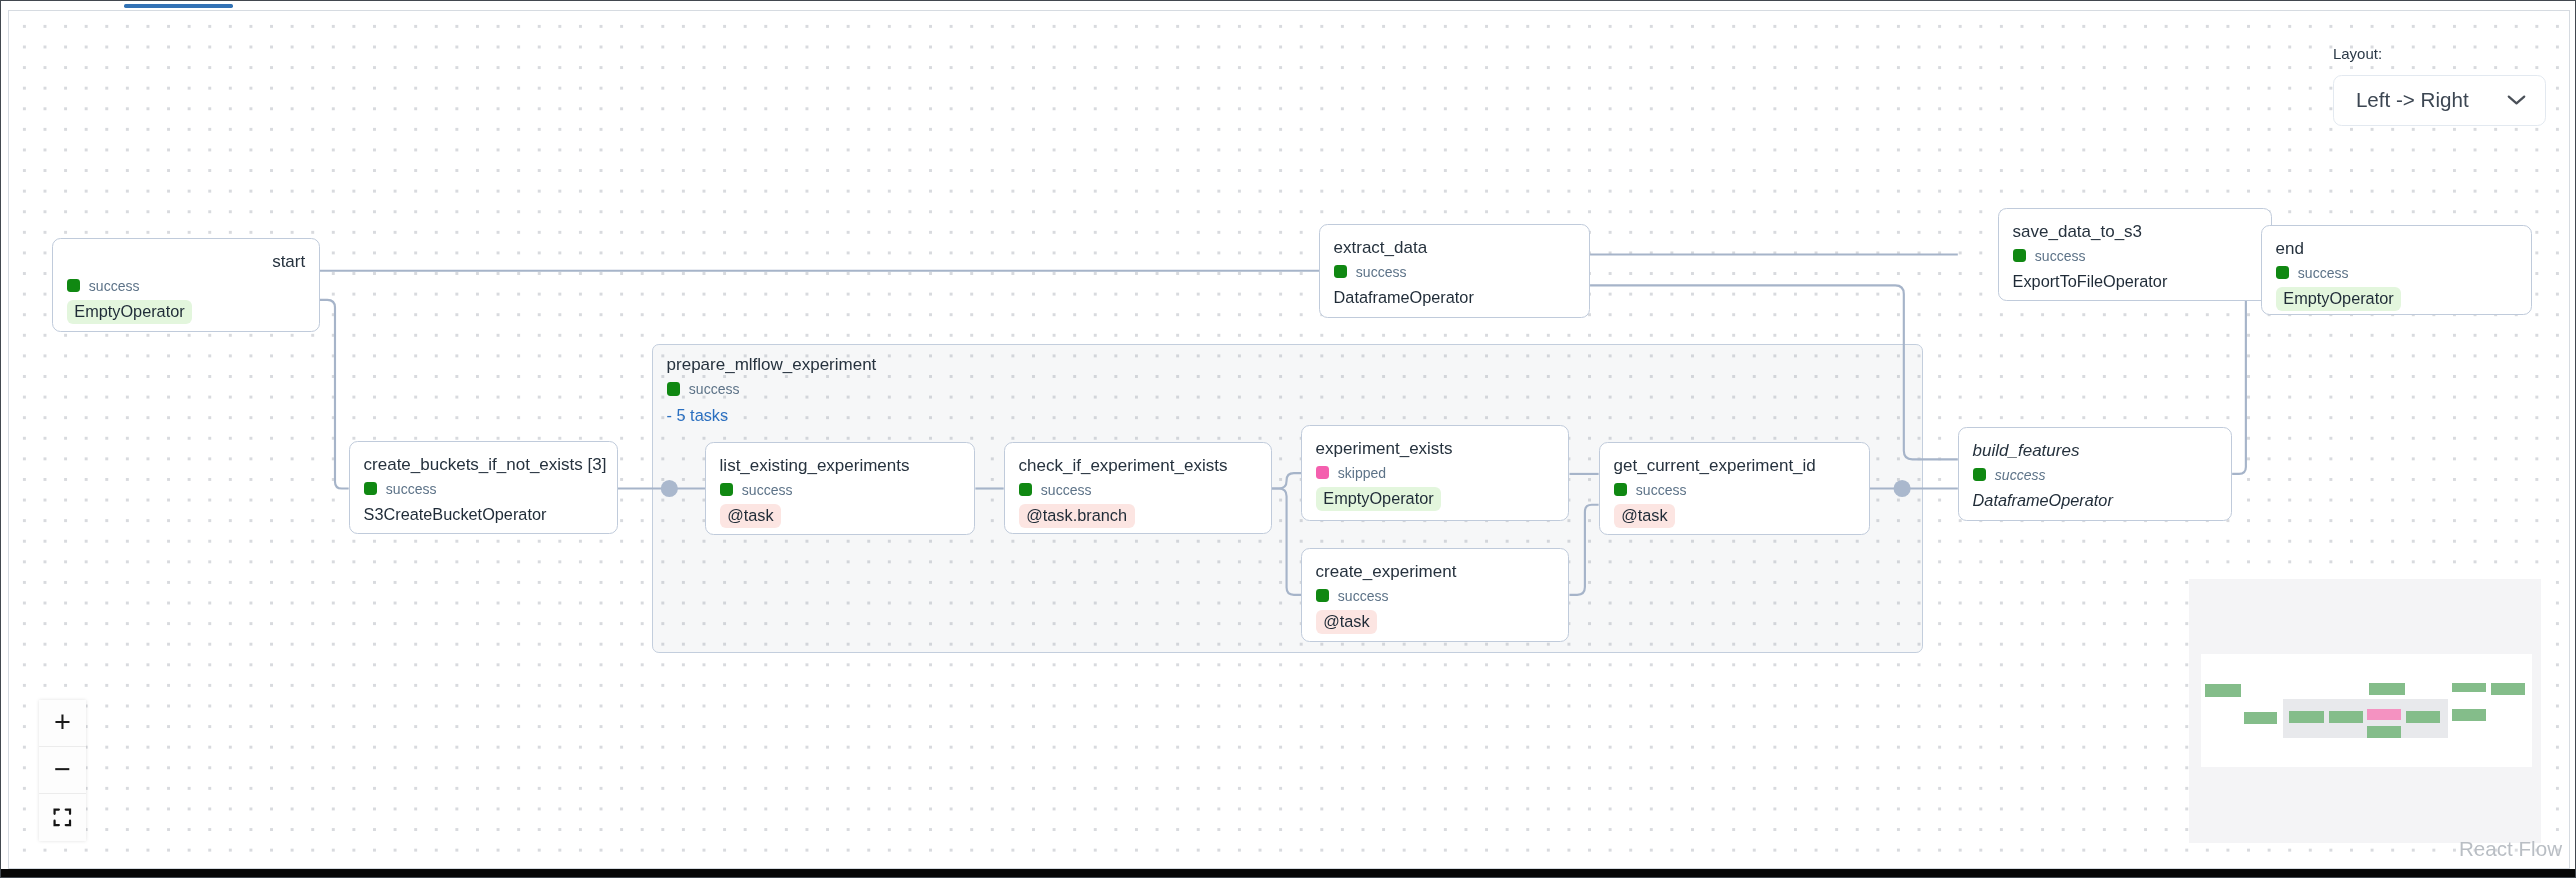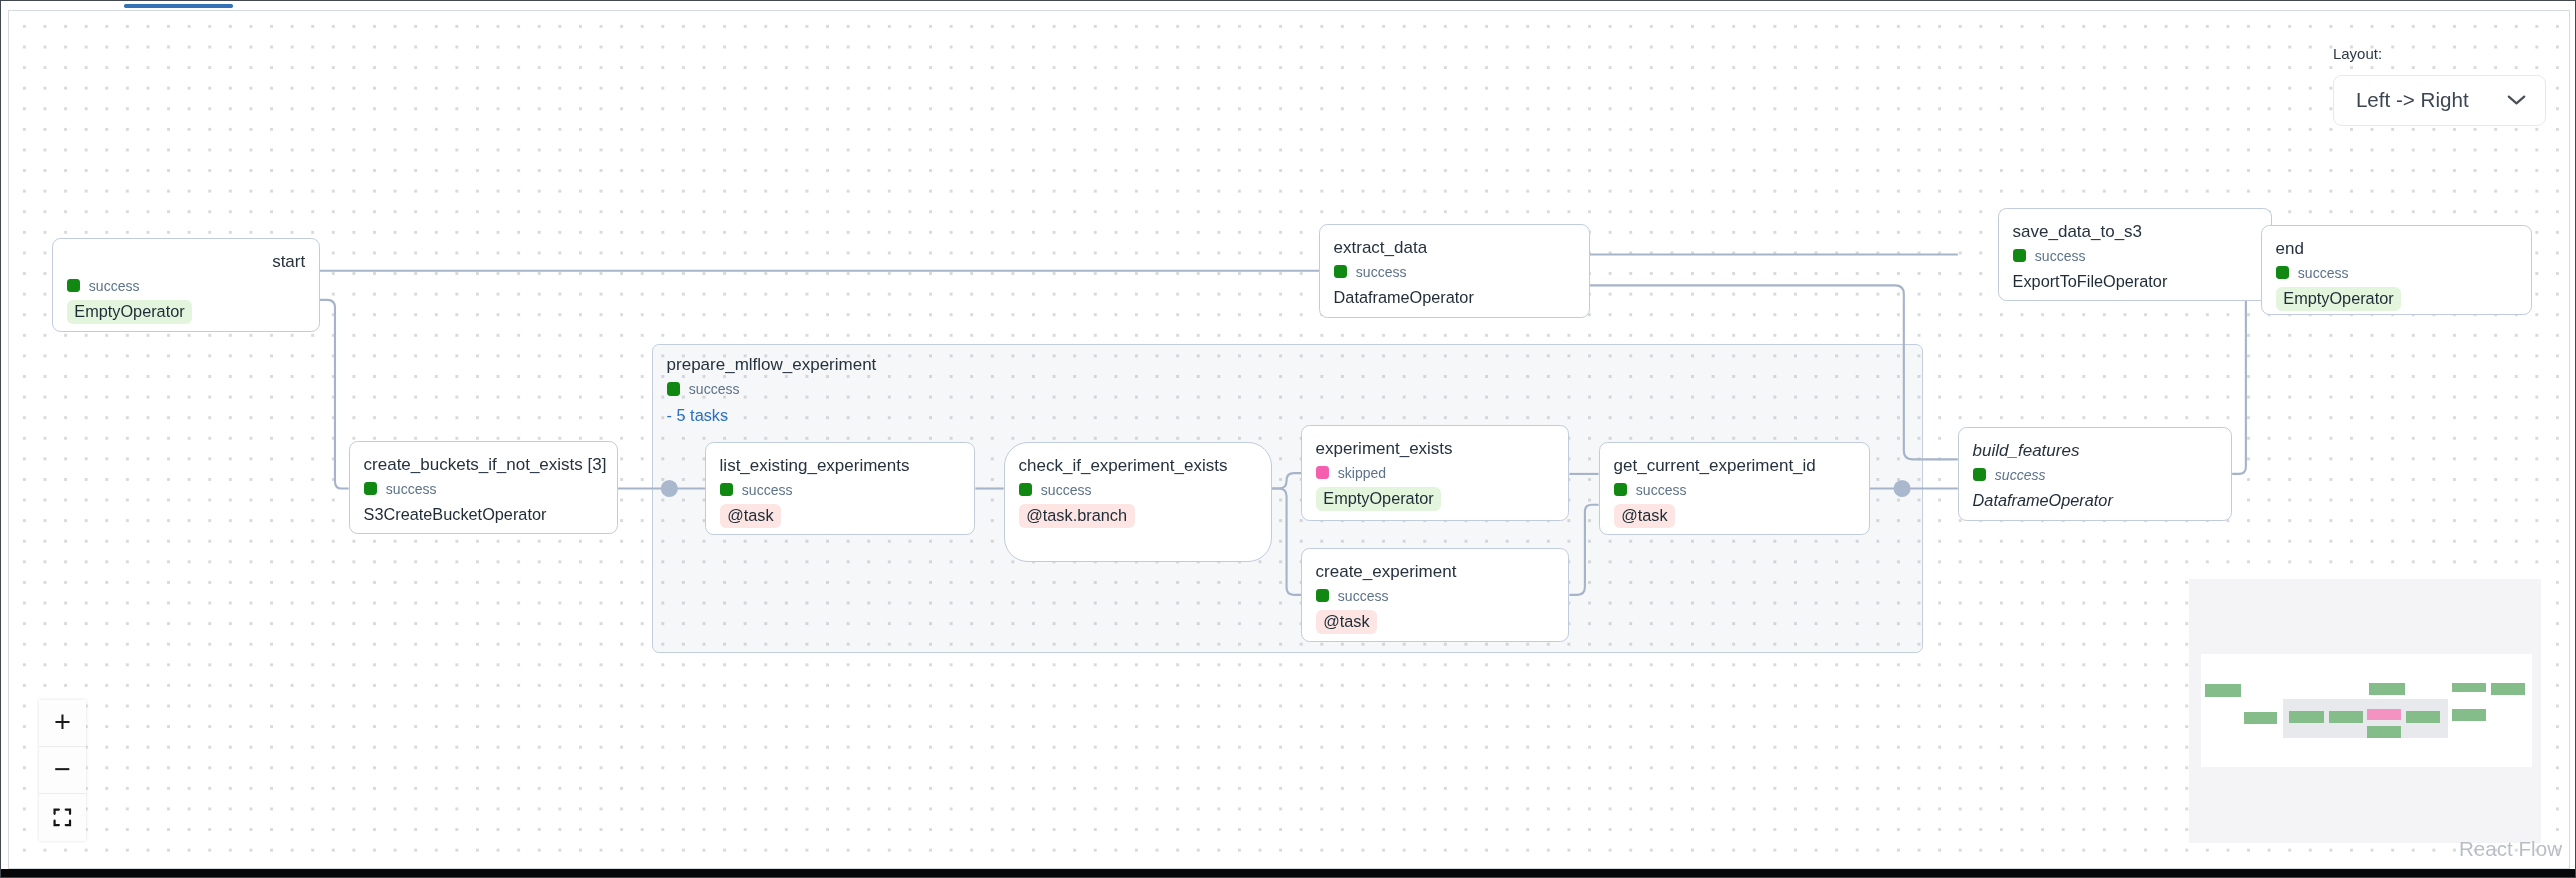--- a/index.html
+++ b/index.html
@@ -170,21 +170,21 @@
         <div class="node" style="left: 696px; top: 431px; width: 270px; height: 93px;">
           <div class="node-title">list_existing_experiments</div>
     <div class="status-row">
             <span class="status-square" style="background: rgb(16, 136, 18);"></span>
     <span class="status-label">success</span>
           </div>
     <div class="op-row">
             <span class="op badge badge-red">@task</span>
           </div>
         </div>
-        <div class="node" style="left: 995px; top: 431px; width: 268px; height: 120px; border-radius: 24px;">
+        <div class="node" style="left: 995px; top: 431px; width: 268px; height: 92px;">
           <div class="node-title">check_if_experiment_exists</div>
     <div class="status-row">
             <span class="status-square" style="background: rgb(16, 136, 18);"></span>
     <span class="status-label">success</span>
           </div>
     <div class="op-row">
             <span class="op badge badge-red">@task.branch</span>
           </div>
         </div>
         <div class="node" style="left: 1292px; top: 414px; width: 268px; height: 96px;">

